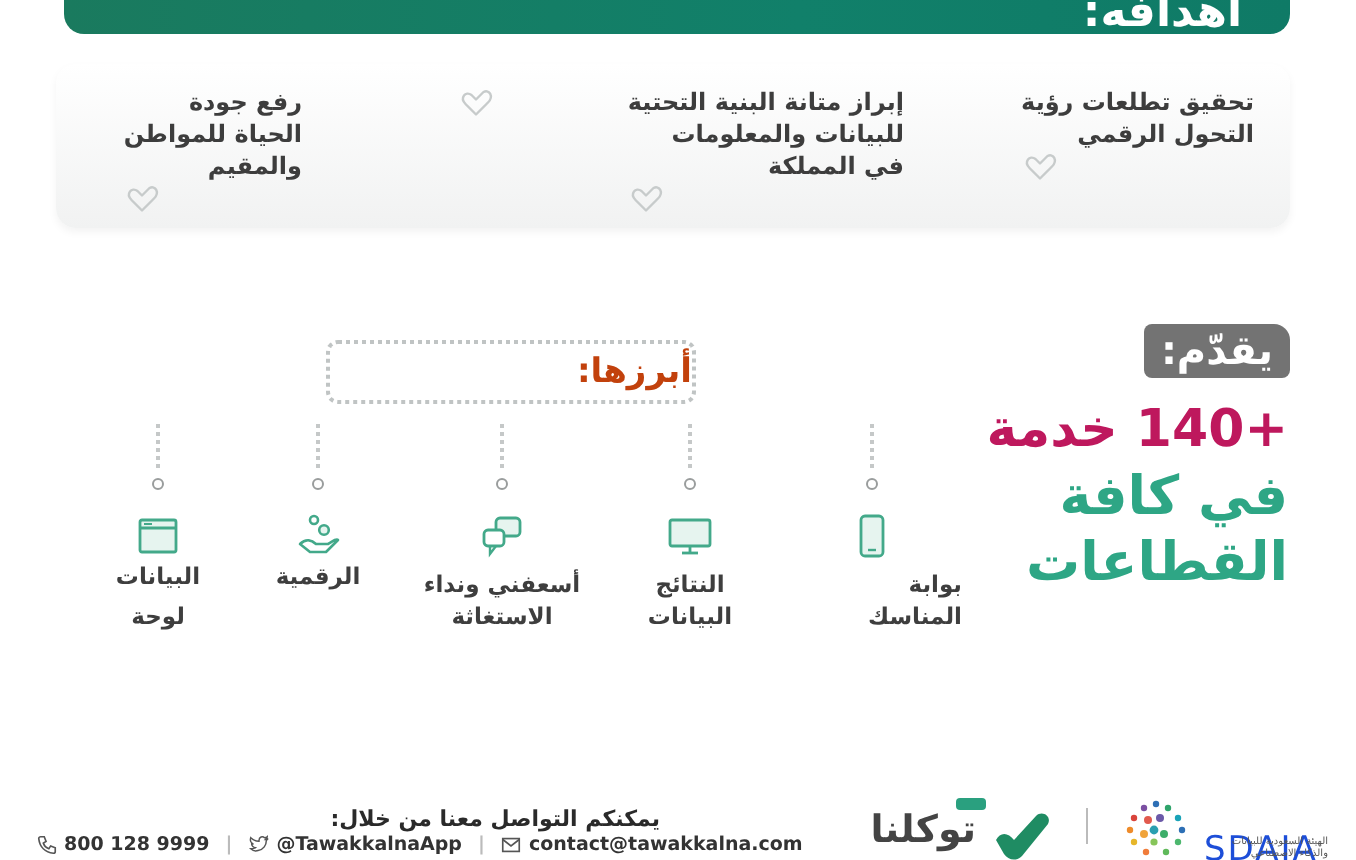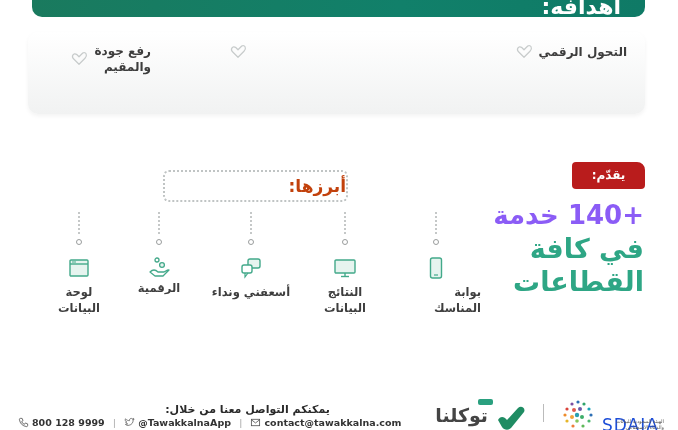--- a/index.html
+++ b/index.html
@@ -16,37 +16,37 @@
       font-size: 22px; font-weight: bold; line-height: 22px;
     }
 
     .benefits-card {
       position: absolute; left: 28px; top: 32px; width: 617px; height: 82px;
       background: linear-gradient(180deg, #ffffff 0%, #f1f2f2 100%);
       border-radius: 10px;
       box-shadow: 0 2px 4px rgba(0,0,0,0.05);
     }
     .benefit {
-      position: absolute; top: 11px; display: flex; align-items: center;
+      position: absolute; top: 11px; display: flex; flex-direction: column; align-items: flex-end;
     }
     .benefit-text {
       font-size: 12px; font-weight: bold; line-height: 16px; color: #3d3d3d; text-align: right;
       white-space: nowrap;
     }
     .heart {
       width: 18px; height: 18px; margin-right: 6px;
     }
 
     .offers-pill {
       position: absolute; left: 572px; top: 162px; width: 73px; height: 27px;
-      background: #b91c1c; border-radius: 4px 8px 4px 4px;
-      color: #fff; font-size: 12px; font-weight: bold; text-align: center; line-height: 27px;
+      background: #737373; border-radius: 4px 8px 4px 4px;
+      color: #fff; font-size: 20px; font-weight: bold; text-align: center; line-height: 27px;
     }
     .big-count {
-      position: absolute; right: 34px; top: 200px; font-size: 26px; font-weight: bold; color: #8b5cf6;
+      position: absolute; right: 34px; top: 200px; font-size: 26px; font-weight: bold; color: #be185d;
       white-space: nowrap; line-height: 30px;
     }
     .big-sectors {
       position: absolute; right: 34px; top: 232px; font-size: 27px; font-weight: bold; color: #2ea685;
       line-height: 33px; text-align: right; white-space: nowrap;
     }
 
     .highlights-box {
       position: absolute; left: 163px; top: 170px; width: 185px; height: 32px;
       border: 2px dotted #c0c4c4; border-radius: 6px;
@@ -98,34 +98,46 @@
 </head>
 <body>
 
 <div class="banner">
   <span class="banner-title">أهدافه:</span>
 </div>
 
 <div class="benefits-card">
   <div class="benefit" style="right:18px;">
     <div class="benefit-text">
+      <div>تحقيق تطلعات رؤية</div>
       <div>التحول الرقمي</div>
+    </div>
+    <svg class="heart" viewBox="0 0 24 24">
+        <path d="M5 12 C1 8 5 3 9 6 L12 9 L17 4 C21 2 24 7 20 11 L12 19 Z" fill="none" stroke="#c7cbcb" stroke-width="1.6" stroke-linejoin="round"></path>
+      </svg>
+  </div>
+  <div class="benefit" style="right:193px;">
+    <div class="benefit-text">
+      <div>إبراز متانة البنية التحتية</div>
+      <div>للبيانات والمعلومات</div>
+      <div>في المملكة</div>
     </div>
     <svg class="heart" viewBox="0 0 24 24">
         <path d="M5 12 C1 8 5 3 9 6 L12 9 L17 4 C21 2 24 7 20 11 L12 19 Z" fill="none" stroke="#c7cbcb" stroke-width="1.6" stroke-linejoin="round"></path>
       </svg>
   </div>
   <div class="benefit" style="right:392px;">
     <svg class="heart" viewBox="0 0 24 24">
         <path d="M5 12 C1 8 5 3 9 6 L12 9 L17 4 C21 2 24 7 20 11 L12 19 Z" fill="none" stroke="#c7cbcb" stroke-width="1.6" stroke-linejoin="round"></path>
       </svg>
   </div>
   <div class="benefit" style="right:494px;">
     <div class="benefit-text">
       <div>رفع جودة</div>
+      <div>الحياة للمواطن</div>
       <div>والمقيم</div>
     </div>
     <svg class="heart" viewBox="0 0 24 24">
         <path d="M5 12 C1 8 5 3 9 6 L12 9 L17 4 C21 2 24 7 20 11 L12 19 Z" fill="none" stroke="#c7cbcb" stroke-width="1.6" stroke-linejoin="round"></path>
       </svg>
   </div>
 </div>
 
 <div class="offers-pill">يقدّم:</div>
 <div class="big-count">+140 خدمة</div>
@@ -167,37 +179,38 @@
   <div class="service-label">النتائج</div>
   <div class="service-label" style="margin-top:1px">البيانات</div>
 </div>
 <div class="service" style="left:206px;">
   <svg class="service-icon" viewBox="0 0 24 24">
       <rect x="9" y="3" width="12" height="9" rx="2" fill="#e6f4ef" stroke="#43a98a" stroke-width="1.4"></rect>
       <rect x="3" y="9" width="10" height="8" rx="2" fill="#fff" stroke="#43a98a" stroke-width="1.4"></rect>
       <path d="M6 17 L6 21 L9 17" fill="none" stroke="#43a98a" stroke-width="1.2"></path>
     </svg>
   <div class="service-label">أسعفني ونداء</div>
+  <div class="service-label" style="margin-top:1px">الاستغاثة</div>
 </div>
 <div class="service" style="left:114px;">
   <svg class="service-icon" viewBox="0 0 24 24">
       <circle cx="10" cy="4" r="2" fill="none" stroke="#43a98a" stroke-width="1.3"></circle>
       <circle cx="15" cy="9" r="2.4" fill="#e6f4ef" stroke="#43a98a" stroke-width="1.3"></circle>
       <path d="M3 16 C6 13 9 14 11 16 L17 16 C19 15 21 13 22 14 L16 20 L8 20 Z" fill="none" stroke="#43a98a" stroke-width="1.3" stroke-linejoin="round"></path>
     </svg>
   <div class="service-label" style="margin-top:1px">الرقمية</div>
 </div>
 <div class="service" style="left:34px;">
   <svg class="service-icon" viewBox="0 0 24 24">
       <rect x="3" y="4" width="18" height="16" rx="1" fill="#e6f4ef" stroke="#43a98a" stroke-width="1.4"></rect>
       <line x1="3" y1="8" x2="21" y2="8" stroke="#43a98a" stroke-width="1.4"></line>
       <line x1="5" y1="6" x2="9" y2="6" stroke="#43a98a" stroke-width="1"></line>
     </svg>
+  <div class="service-label" style="margin-top:1px">البيانات</div>
   <div class="service-label">لوحة</div>
-  <div class="service-label" style="margin-top:1px">البيانات</div>
 </div>
 
 <div class="contact-heading">يمكنكم التواصل معنا من خلال:</div>
 <div class="contact-row">
   <svg viewBox="0 0 24 24">
       <path d="M5 3 L9 3 L11 8 L8 10 C9 13 11 15 14 16 L16 13 L21 15 L21 19 C21 20 20 21 19 21 C10 20 4 14 3 5 C3 4 4 3 5 3 Z" fill="none" stroke="#555" stroke-width="1.8"></path>
     </svg>
   <span>800 128 9999</span>
   <span class="sep">|</span>
   <svg viewBox="0 0 24 24">

